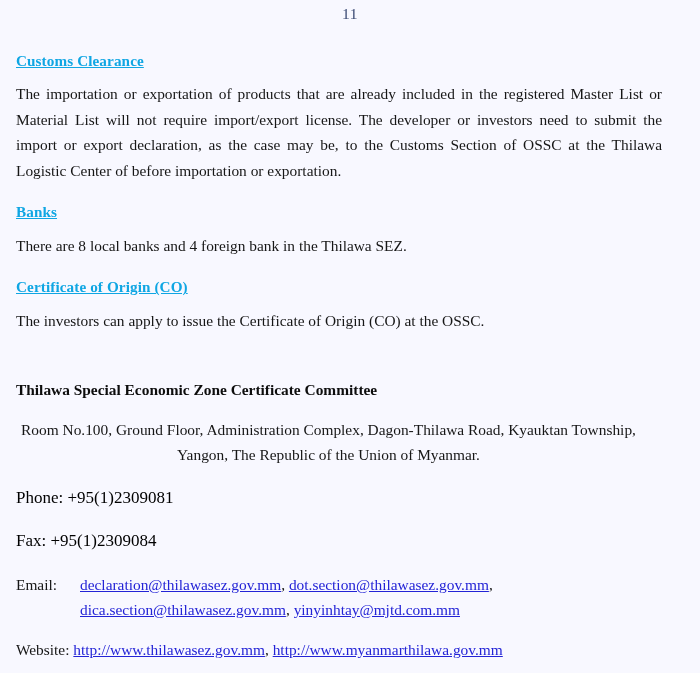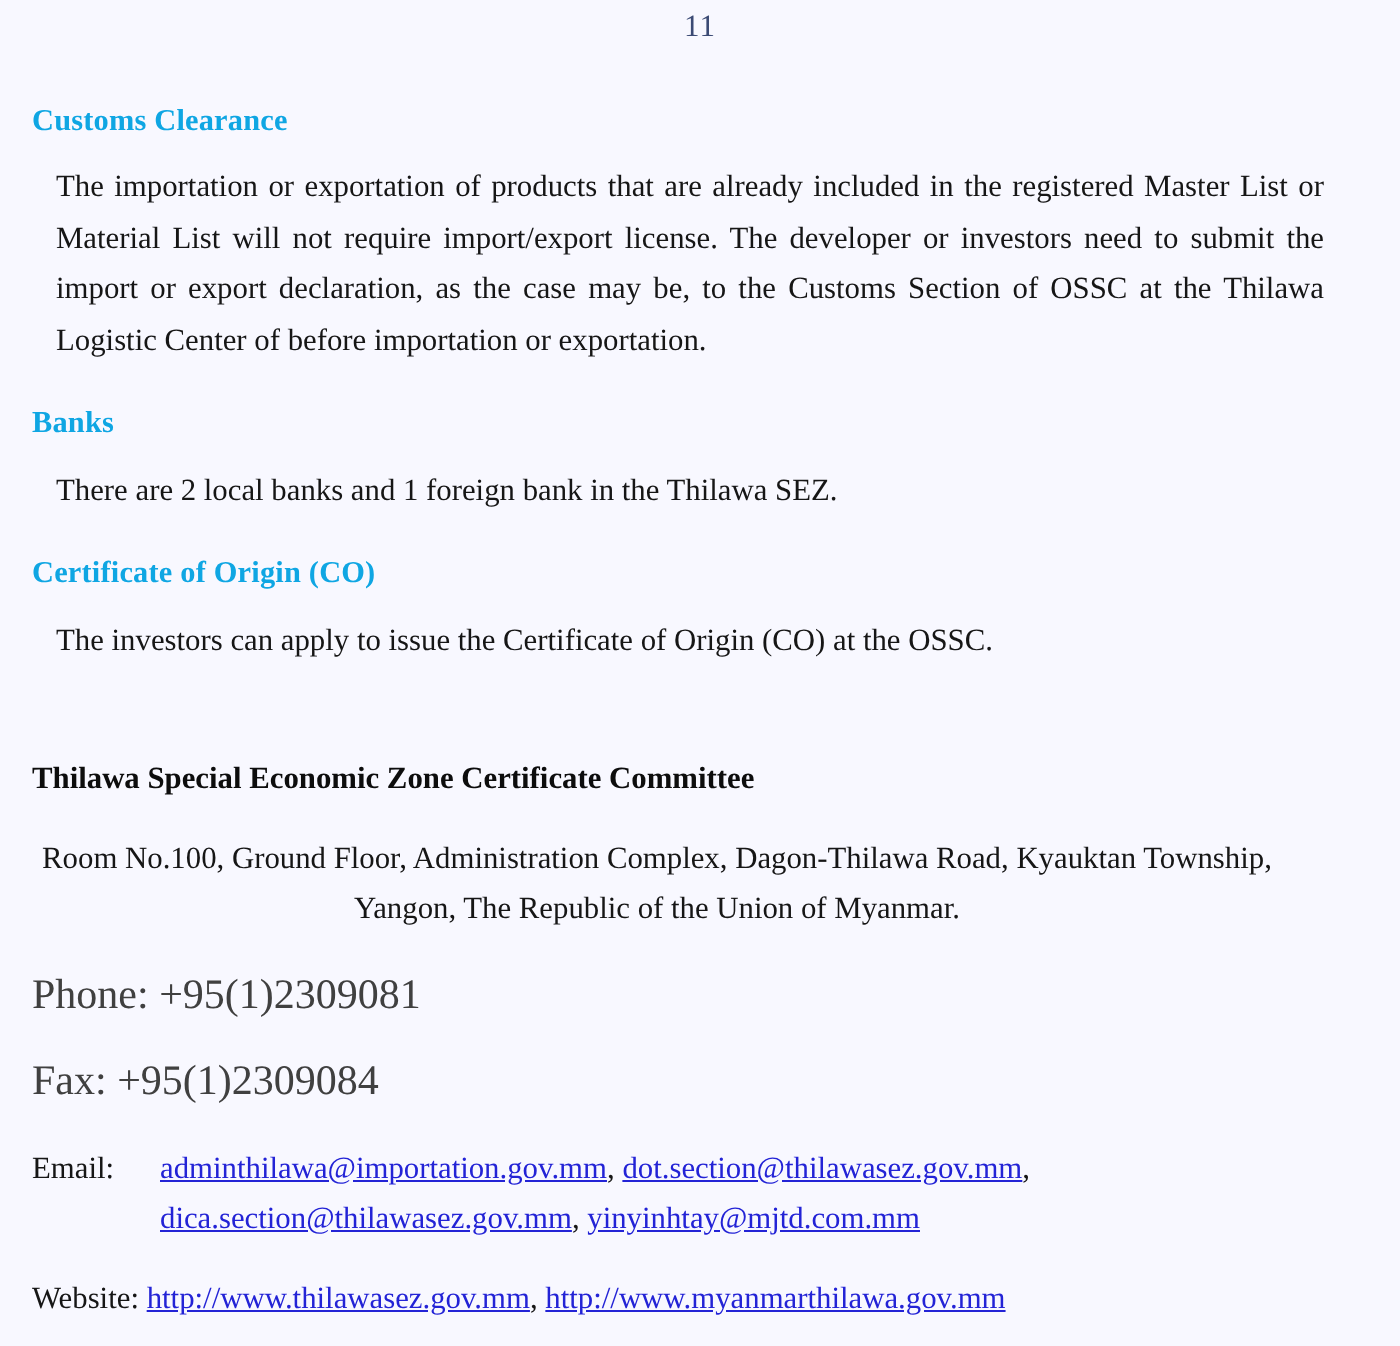--- a/index.html
+++ b/index.html
@@ -45,29 +45,30 @@
   }
 
   
   .section-heading {
     font-size: 15.2px;
     font-weight: bold;
     color: #0fa6e3;
     margin: 0 0 12px 0;
     line-height: 1.15;
     letter-spacing: 0.1px;
+    text-decoration: underline;
   }
 
   
   .body-par {
     font-size: 15.4px;
     line-height: 25.5px;
     text-align: justify;
     text-justify: inter-word;
-    margin: 0 0 20px 12px;
+    margin: 0 0 20px 0;
     color: #161616;
   }
   .body-par.last { margin-bottom: 0; }
 
   
   .contact-block {
     margin-top: 48px;
   }
   .contact-title {
     font-size: 15.4px;
@@ -78,24 +79,24 @@
   }
   .contact-address {
     font-size: 15.4px;
     line-height: 25.5px;
     text-align: center;
     margin: 0 0 17px 0;
     color: #161616;
     max-width: 625px;
   }
   .contact-line {
-    font-size: 21px;
+    font-size: 17px;
     line-height: 25.5px;
     margin: 0 0 18px 0;
-    color: #404040;
+    color: #000000;
   }
 
   
   .email-row {
     display: flex;
     align-items: flex-start;
     margin: 0 0 15px 0;
   }
   .email-label {
     flex: 0 0 auto;
@@ -137,38 +138,38 @@
 <div class="page">
 
   <div class="page-number">11</div>
 
   <div class="content">
 
     <h2 class="section-heading">Customs Clearance</h2>
     <p class="body-par">The importation or exportation of products that are already included in the registered Master List or Material List will not require import/export license. The developer or investors need to submit the import or export declaration, as the case may be, to the Customs Section of OSSC at the Thilawa Logistic Center of before importation or exportation.</p>
 
     <h2 class="section-heading">Banks</h2>
-    <p class="body-par">There are 2 local banks and 1 foreign bank in the Thilawa SEZ.</p>
+    <p class="body-par">There are 8 local banks and 4 foreign bank in the Thilawa SEZ.</p>
 
     <h2 class="section-heading">Certificate of Origin (CO)</h2>
     <p class="body-par last">The investors can apply to issue the Certificate of Origin (CO) at the OSSC.</p>
 
     <div class="contact-block">
 
       <div class="contact-title">Thilawa Special Economic Zone Certificate Committee</div>
 
       <div class="contact-address">Room No.100, Ground Floor, Administration Complex, Dagon-Thilawa Road, Kyauktan Township, Yangon, The Republic of the Union of Myanmar.</div>
 
       <div class="contact-line">Phone: +95(1)2309081</div>
 
       <div class="contact-line">Fax:  +95(1)2309084</div>
 
       <div class="email-row">
         <span class="email-label">Email:</span>
-        <span class="email-values" id="email-values"><a class="doc-link nowrap">adminthilawa@importation.gov.mm</a><span class="sep">, </span><a class="doc-link nowrap">dot.section@thilawasez.gov.mm</a><span class="sep">, </span><a class="doc-link nowrap">dica.section@thilawasez.gov.mm</a><span class="sep">, </span><a class="doc-link nowrap">yinyinhtay@mjtd.com.mm</a></span>
+        <span class="email-values" id="email-values"><a class="doc-link nowrap">declaration@thilawasez.gov.mm</a><span class="sep">, </span><a class="doc-link nowrap">dot.section@thilawasez.gov.mm</a><span class="sep">, </span><a class="doc-link nowrap">dica.section@thilawasez.gov.mm</a><span class="sep">, </span><a class="doc-link nowrap">yinyinhtay@mjtd.com.mm</a></span>
       </div>
 
       <div class="website-row">
         <span>Website:</span><span>&nbsp;</span><span id="website-values"><a class="doc-link nowrap">http://www.thilawasez.gov.mm</a><span class="sep">, </span><a class="doc-link nowrap">http://www.myanmarthilawa.gov.mm</a></span>
       </div>
 
     </div>
 
   </div>
 </div>

